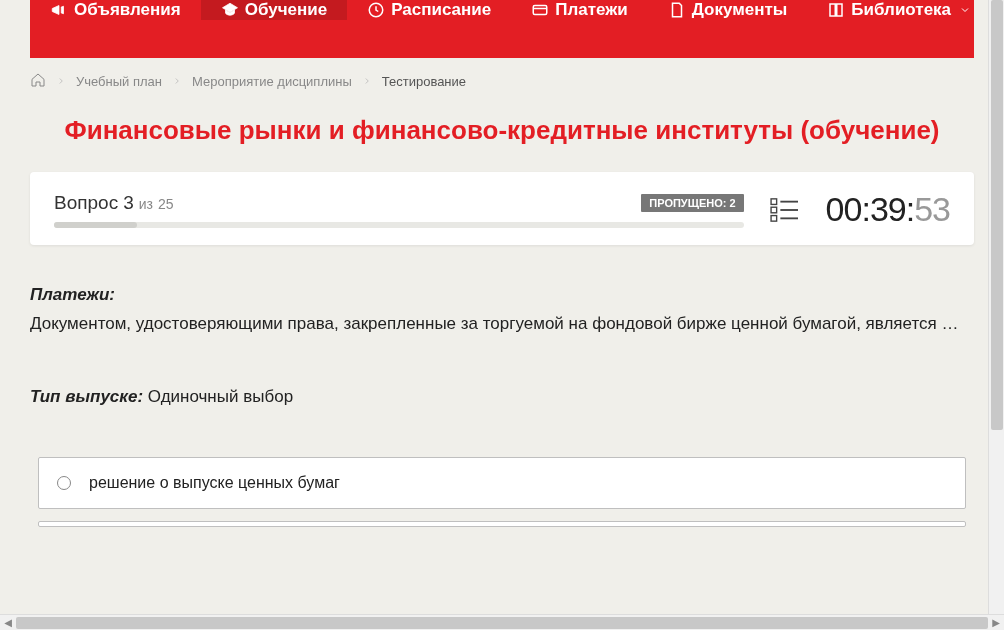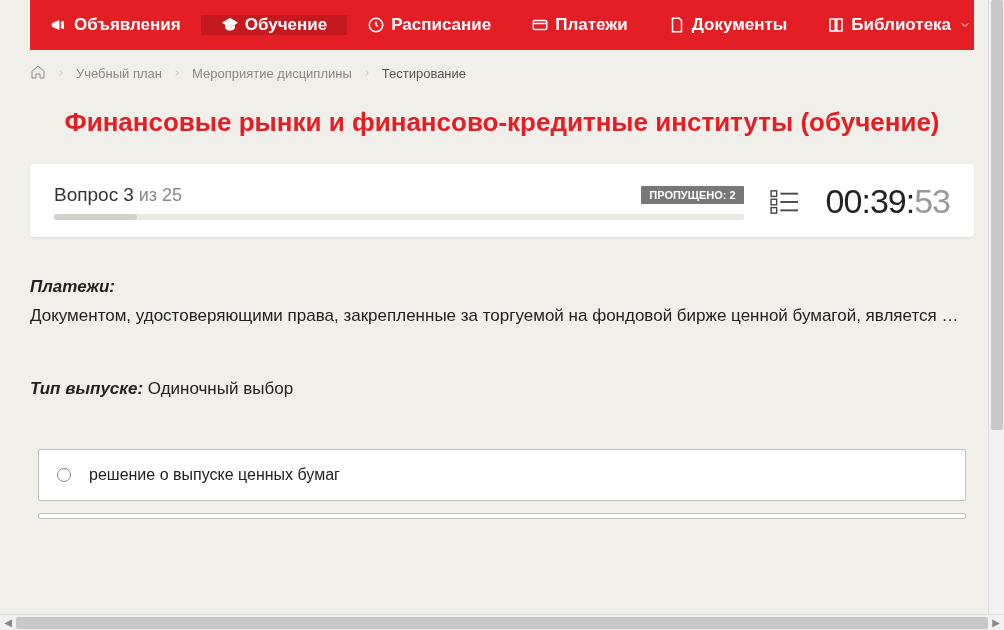--- a/index.html
+++ b/index.html
@@ -16,22 +16,22 @@
   height: 614px;
   overflow: auto;
   background: #f0efea;
 }
 .content-wrapper {
   padding: 0 30px;
 }
 .main-nav {
   background: #e31e24;
   display: flex;
-  height: 50px;
-  align-items: center;
+  height: 58px;
+  align-items: flex-start;
 }
 .nav-item {
   display: flex;
   align-items: center;
   padding: 0 20px;
   color: #fff;
   font-weight: 600;
   font-size: 17px;
   gap: 6px;
   cursor: pointer;
@@ -73,21 +73,21 @@
   box-shadow: 0 1px 3px rgba(0,0,0,0.08);
   padding: 18px 24px 16px 24px;
   display: flex;
   align-items: center;
   gap: 24px;
 }
 .q-progress-block { flex: 1; }
 .q-line1 { display: flex; align-items: center; justify-content: space-between; margin-bottom: 8px; }
 .q-num { font-size: 18px; color: #333; }
 .q-num .big { font-size: 19px; font-weight: 400; }
-.q-num .small { font-size: 18px; color: #888; }
+.q-num .small { font-size: 14px; color: #888; }
 .skip-badge {
   background: #777;
   color: #fff;
   font-size: 11px;
   padding: 3px 8px;
   border-radius: 1px;
   font-weight: 600;
 }
 .progress-bar {
   width: 100%;

